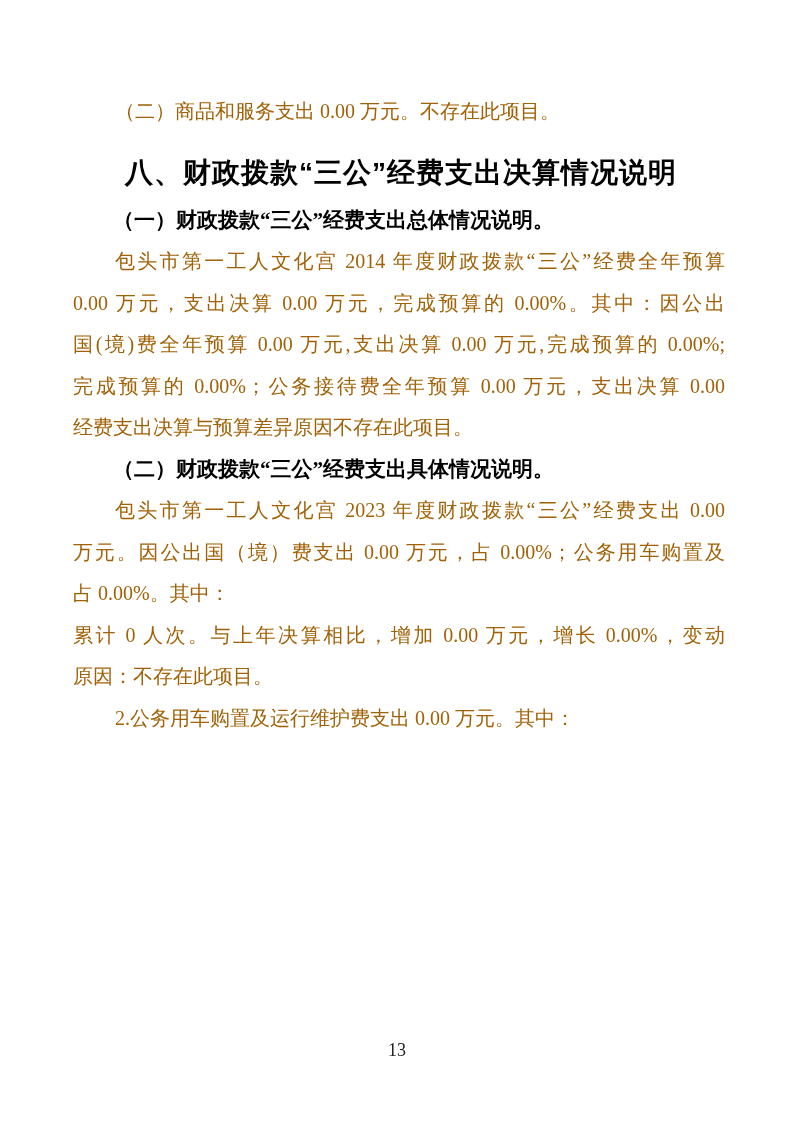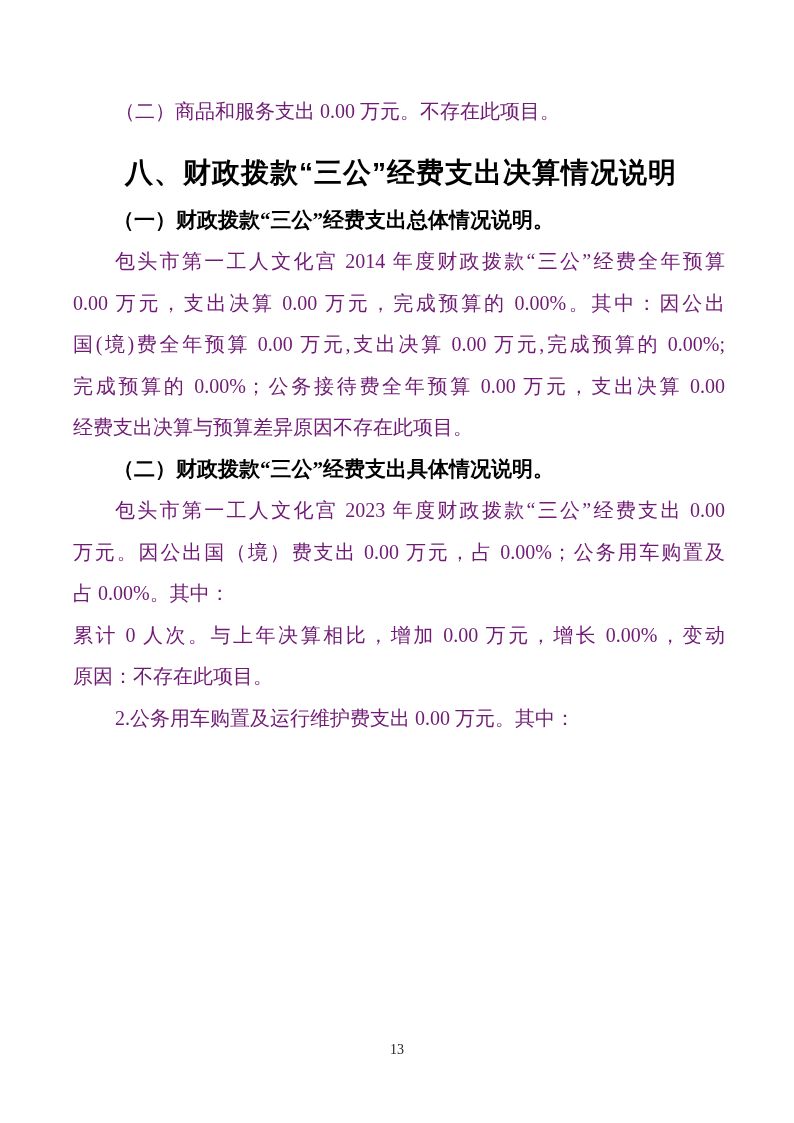--- a/index.html
+++ b/index.html
@@ -16,21 +16,21 @@
     position: absolute;
     left: 73px;
     top: 91px;
     width: 652px;
   }
   .line {
     font-size: 20px;
     line-height: 41.5px;
     text-align: justify;
     text-align-last: justify;
-    color: #701a75;
+    color: #a16207;
     overflow: hidden;
   }
   .line.first { text-indent: 42px; }
   .line.last  { text-align-last: left; }
   .h1 {
     margin-top: 19.75px;
     font-family: "Liberation Sans", sans-serif;
     font-weight: bold;
     font-size: 28px;
     line-height: 41.5px;
@@ -46,21 +46,21 @@
     text-indent: 40px;
     white-space: nowrap;
   }
   .h2.gap-sm { margin-top: 6px; }
   .page-number {
     position: absolute;
     left: 0;
     right: 0;
     top: 1041px;
     text-align: center;
-    font-size: 14px;
+    font-size: 18px;
     line-height: 18px;
     color: #222222;
     font-family: "Liberation Serif", serif;
   }
 </style>
 </head>
 <body>
 
 <div class="page">
   <div class="content">

